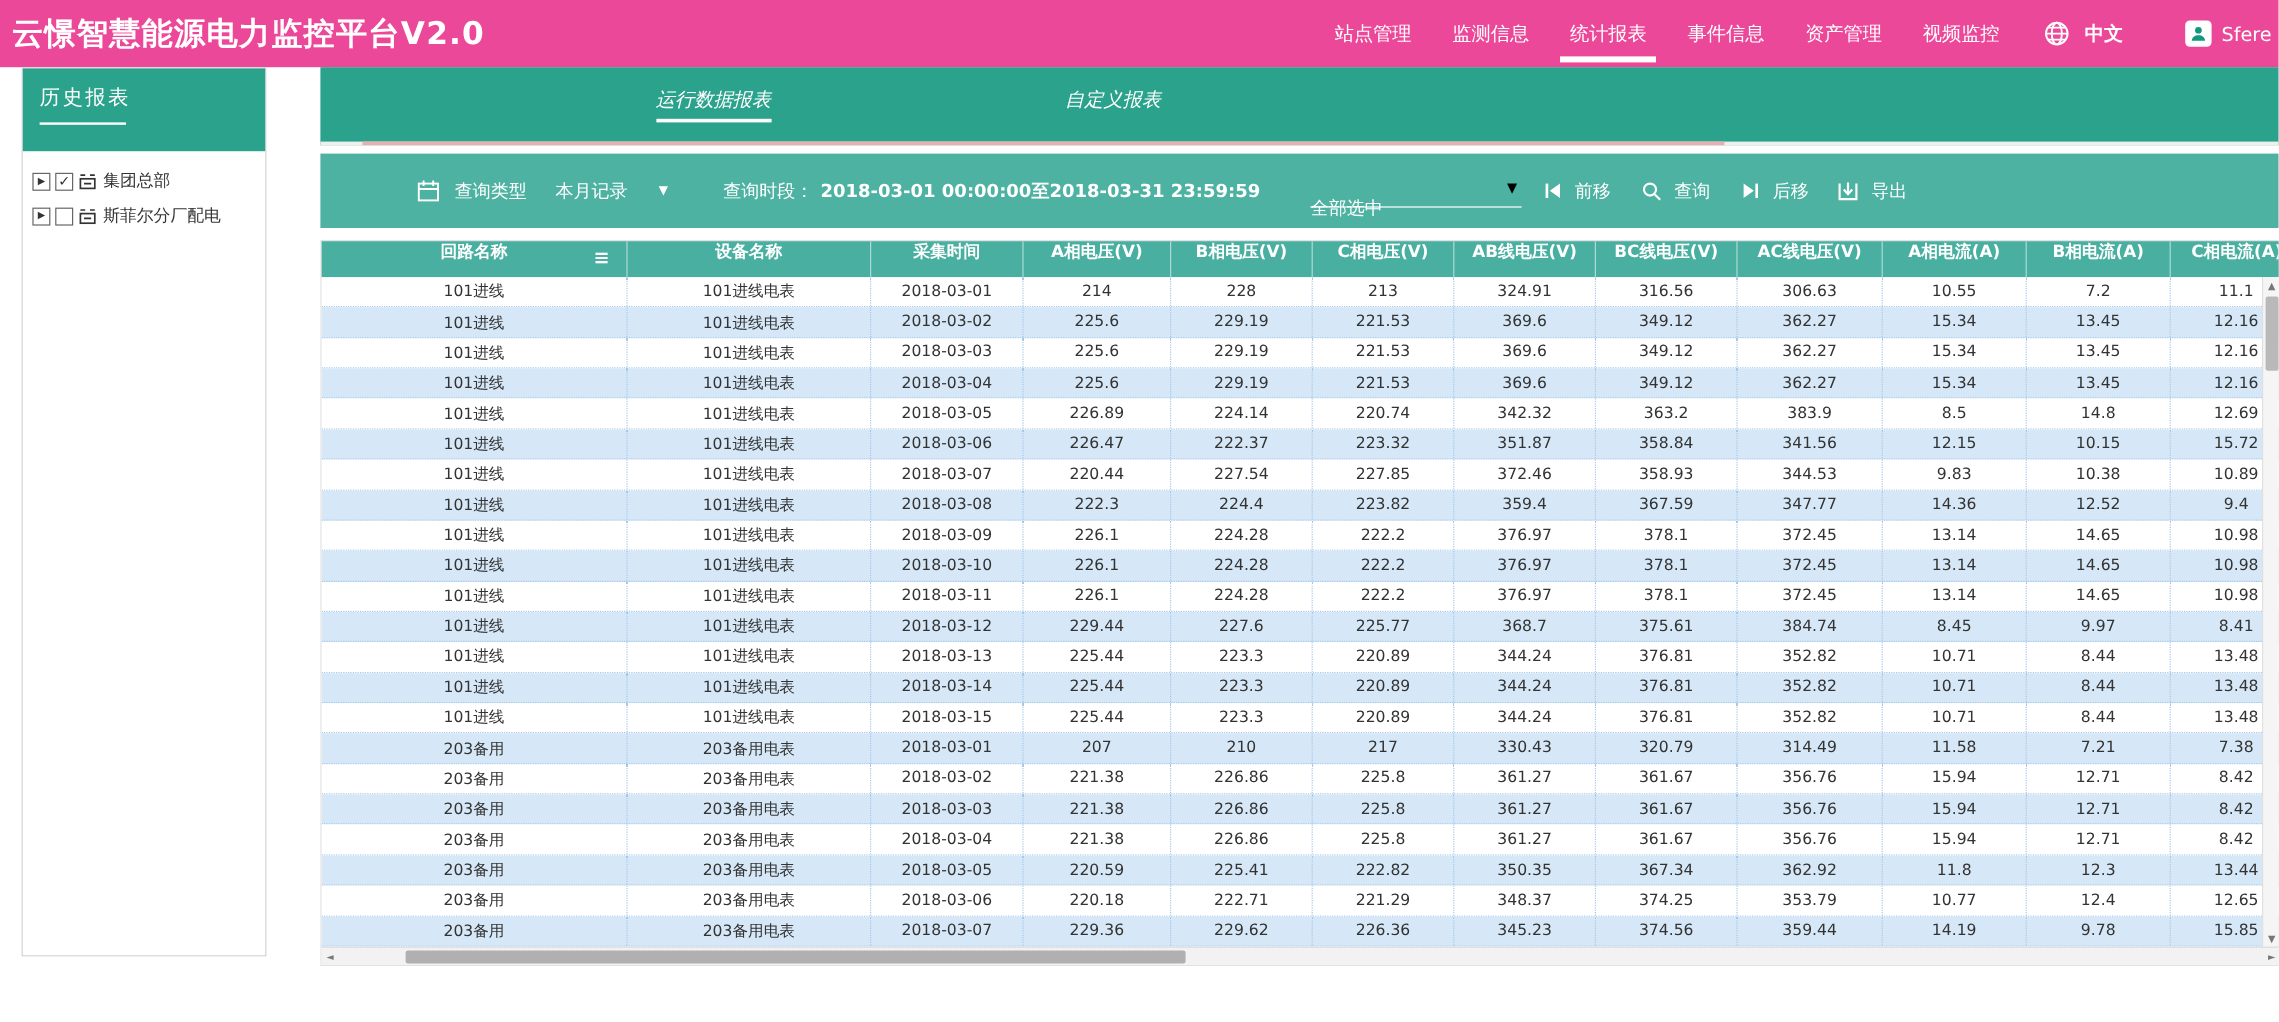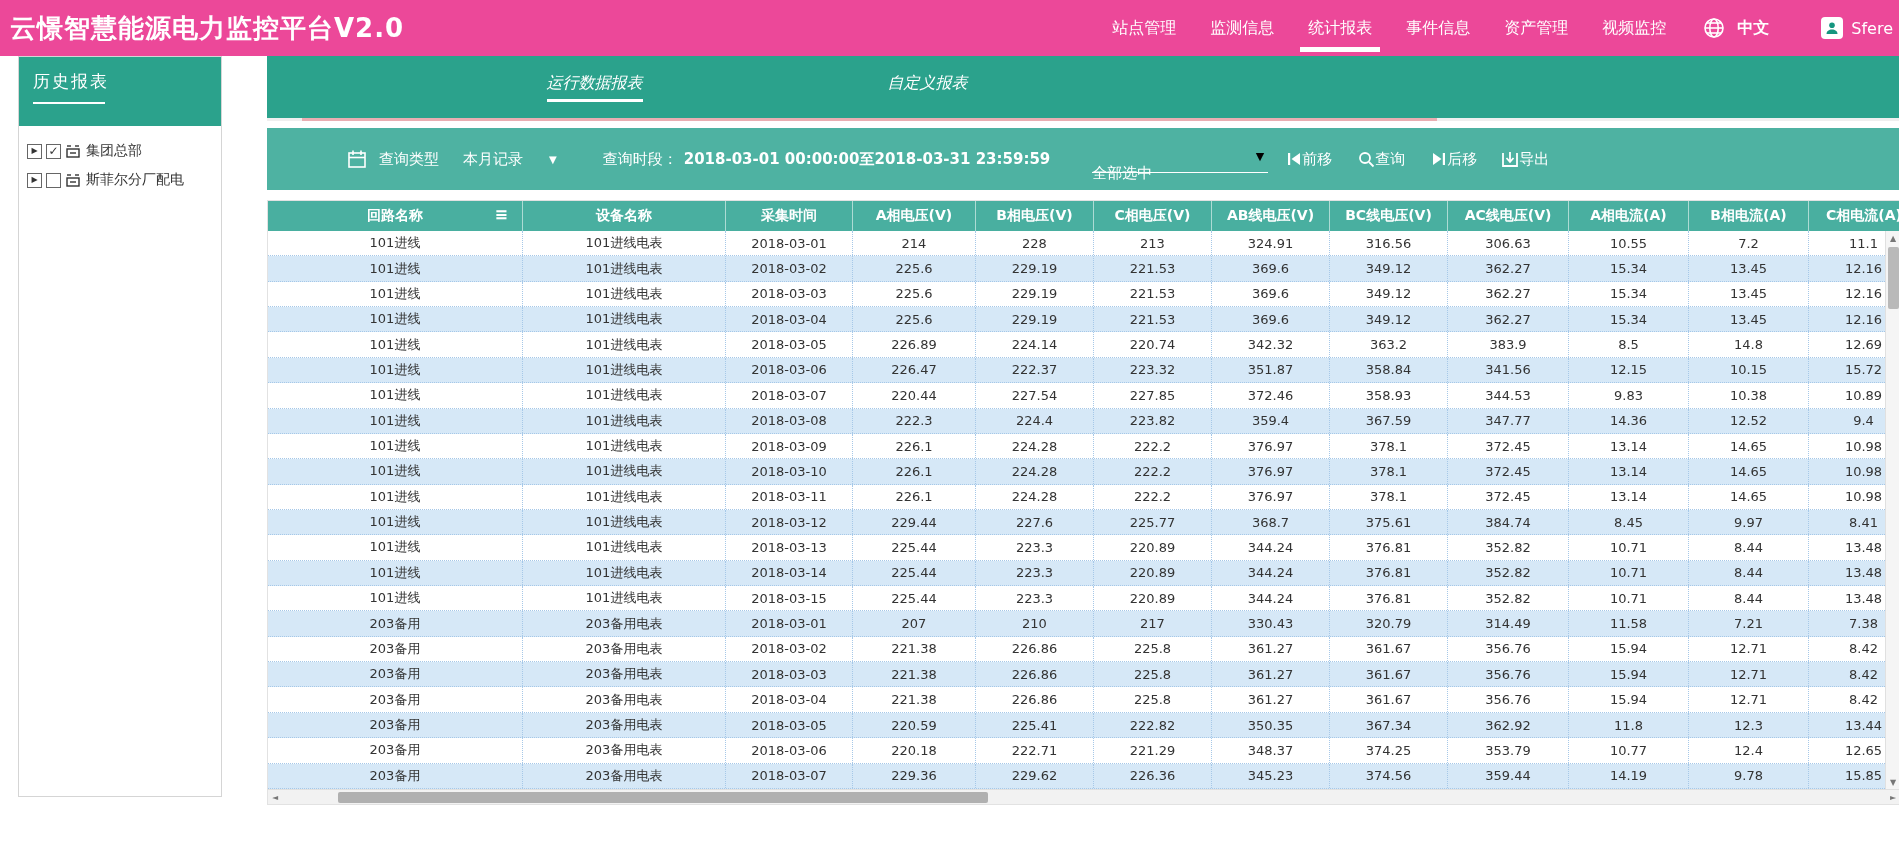--- a/index.html
+++ b/index.html
@@ -44,27 +44,27 @@
   .tb-label{margin-left:12px;white-space:nowrap;}
   .tb-select-val{margin-left:24px;white-space:nowrap;}
   .tb-caret-w{margin-left:26px;font-size:10px;}
   .tb-period-label{margin-left:46px;white-space:nowrap;}
   .tb-period-val{margin-left:6px;white-space:nowrap;font-weight:bold;}
   .tb-select-all{margin-left:42px;width:176px;position:relative;border-bottom:1px solid #fff;height:26px;display:flex;align-items:center;cursor:pointer;}
   .tb-select-all .sel-txt{font-size:15px;color:#fff;margin-top:29px;}
   .tb-select-all .sel-caret{position:absolute;right:4px;top:4px;color:#000;font-size:11px;}
   .tb-btn{display:flex;align-items:center;cursor:pointer;}
   .tb-btn .ic{display:flex;align-items:center;}
-  .tb-btn .bl{white-space:nowrap;}
+  .tb-btn .bl{margin-left:10px;white-space:nowrap;}
   .mlA{margin-left:18px;} .mlB{margin-left:26px;} .mlC{margin-left:26px;} .mlD{margin-left:24px;}
 
   
   .table-area{position:absolute;left:0;top:144px;width:1632px;box-sizing:border-box;border:1px solid #E2E2E2;background:#fff;}
   .thead{display:flex;width:1632px;height:30px;background:#49AFA0;overflow:hidden;}
-  .th{color:#fff;font-size:14px;font-weight:bold;display:flex;align-items:center;justify-content:center;box-sizing:border-box;border-right:1px solid rgba(255,255,255,.55);position:relative;flex:none;}
+  .th{color:#fff;font-size:14px;font-weight:bold;display:flex;justify-content:center;box-sizing:border-box;border-right:1px solid rgba(255,255,255,.55);position:relative;flex:none;}
   .menu-ic{position:absolute;right:14px;top:4px;color:#fff;font-size:16px;font-weight:bold;cursor:pointer;}
   .tbody{position:relative;width:1632px;height:558px;overflow:hidden;}
   .trow{display:flex;width:1651px;height:25.36px;box-sizing:border-box;border-bottom:1px dotted #A6C8E8;background:#fff;cursor:pointer;}
   .trow:nth-child(even){background:#D6E8F7;}
   .td{font-size:13px;color:#333;display:flex;align-items:center;justify-content:center;box-sizing:border-box;border-right:1px dotted #A6C8E8;flex:none;white-space:nowrap;overflow:hidden;}
   .c0{width:255px;} .c1{width:203px;} .c2{width:127px;} .c3{width:123px;} .c4{width:118px;}
   .c5{width:118px;} .c6{width:118px;} .c7{width:118px;} .c8{width:121px;} .c9{width:120px;}
   .c10{width:120px;} .c11{width:110px;}
   .th.c11{flex:1;min-width:110px;border-right:none;}
 

